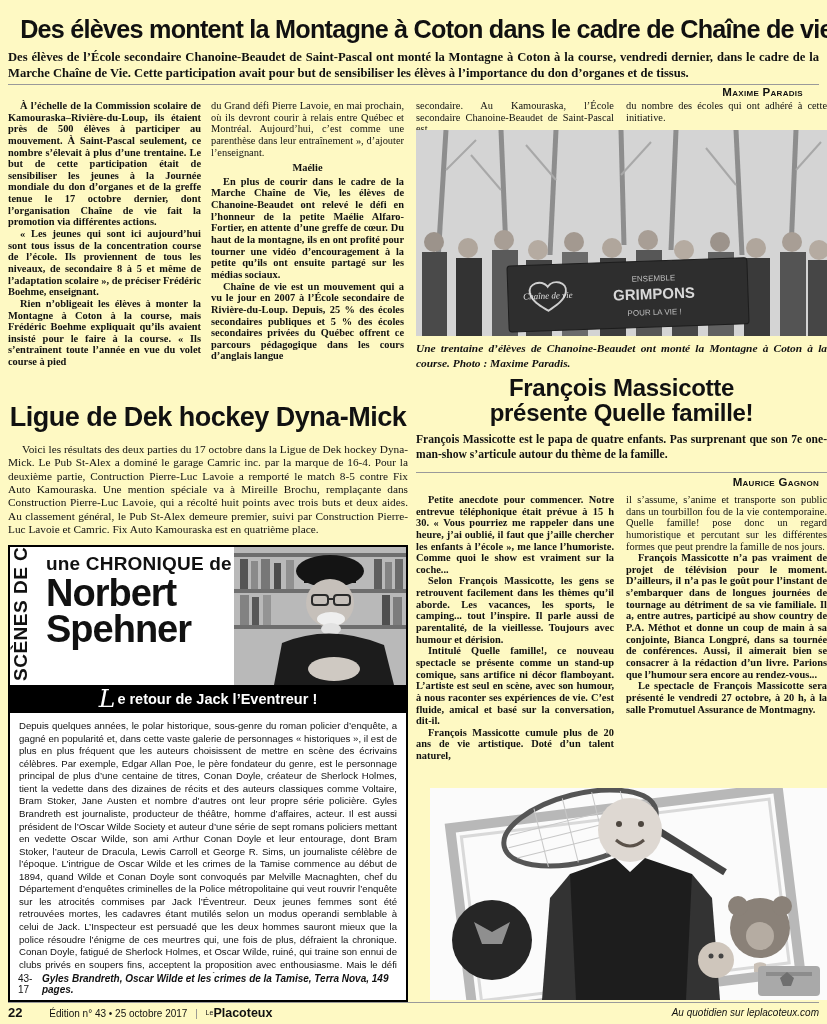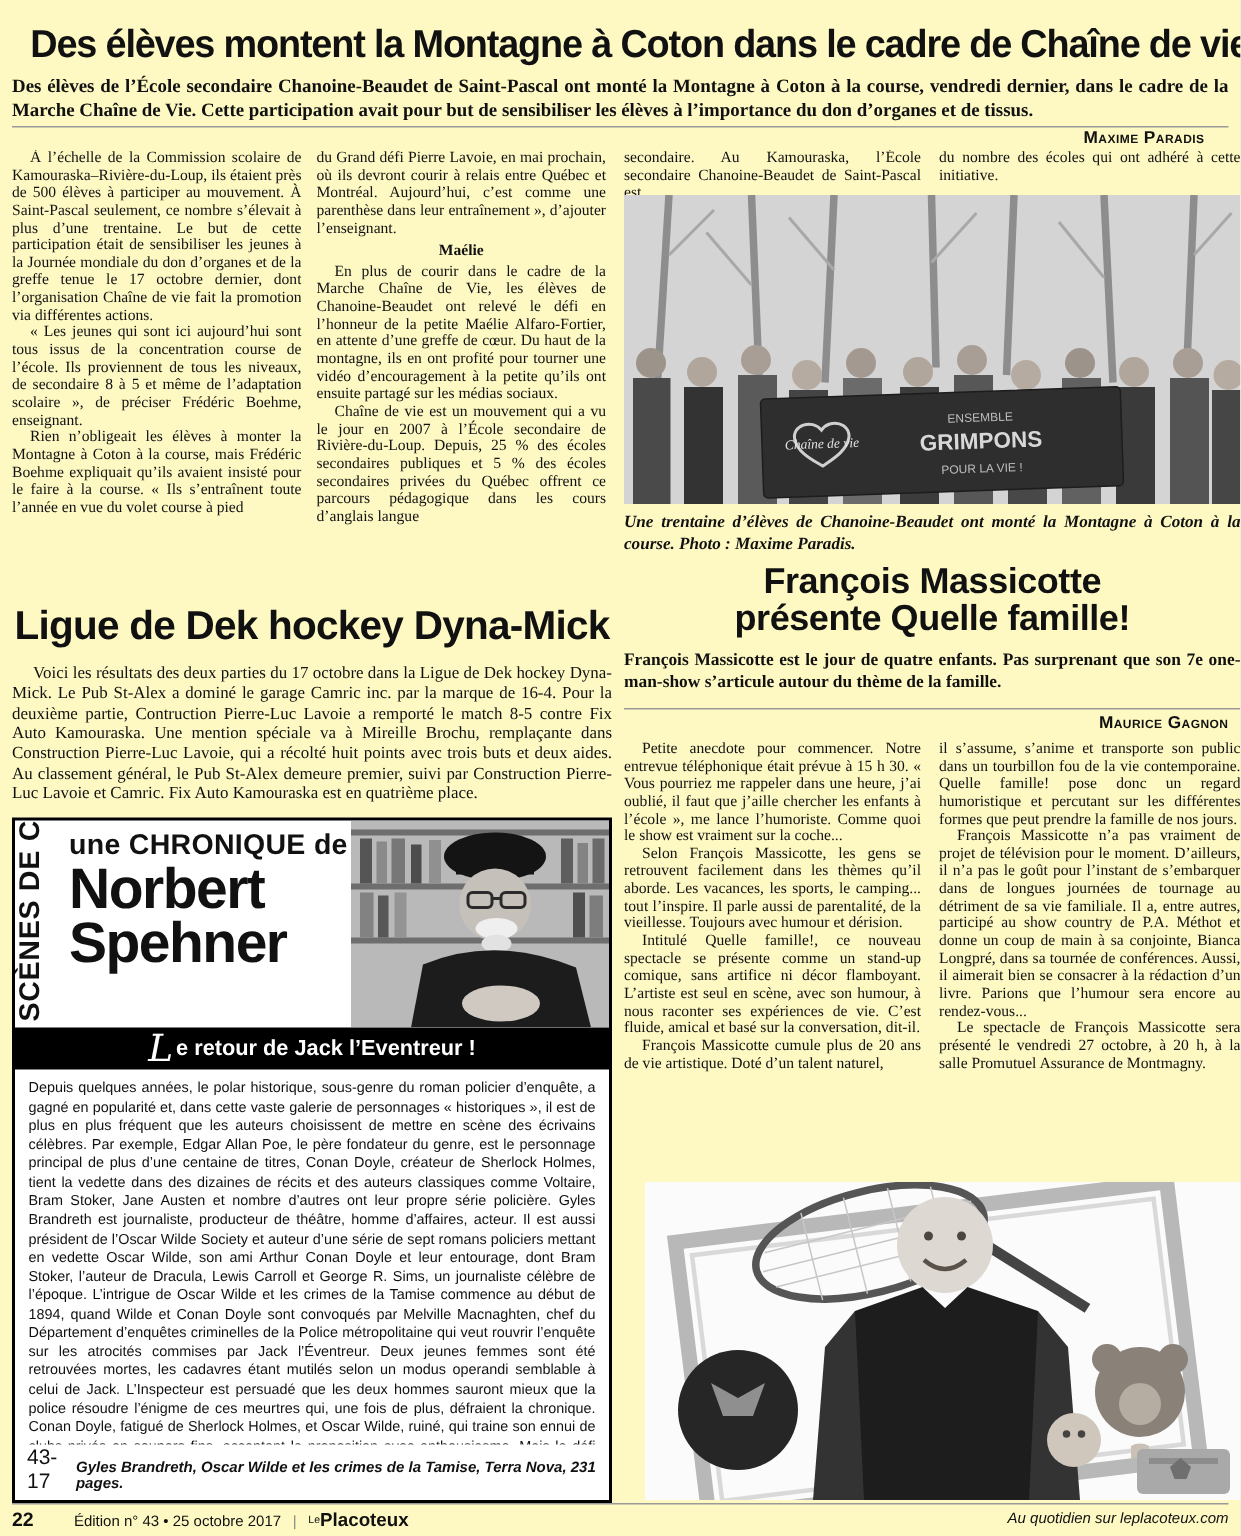--- a/index.html
+++ b/index.html
@@ -3,21 +3,21 @@
 <meta charset="utf-8">
 <style>
   html,body{margin:0;padding:0;background:#e9e9e9;}
   .page{position:relative;width:827px;height:1024px;background:#fef9c3;margin:0 auto;
         font-family:"Liberation Serif",serif;color:#111;overflow:hidden;}
   
   .rule{position:absolute;height:1px;background:#9a9a9a;}
   .byline{position:absolute;font-family:"Liberation Sans",sans-serif;font-weight:700;
           font-variant:small-caps;font-size:11.5px;letter-spacing:.3px;}
   .col p{margin:0;text-align:justify;}
-  .col p.indent{text-indent:12px;}
+  .col p.indent{text-indent:12px;font-weight:bold;}
   .serifbody{font-size:10.4px;line-height:1.12;}
   
   .main-headline{position:absolute;top:14px;left:8px;width:811px;margin:0;text-align:center;
       font-family:"Liberation Sans",sans-serif;font-weight:700;font-size:26px;
       letter-spacing:-.8px;transform:scaleX(.97);transform-origin:center;white-space:nowrap;}
   .lead{position:absolute;top:50px;left:8px;width:811px;margin:0;font-weight:700;
       font-size:12.6px;line-height:1.25;text-align:justify;}
   
   .a1c1{position:absolute;top:100px;left:8px;width:193px;height:302px;overflow:hidden;}
   .a1c2{position:absolute;top:100px;left:211px;width:193px;height:302px;overflow:hidden;}
@@ -48,21 +48,21 @@
   .chron-photo{width:172px;height:138px;flex:none;}
   .chron-band{height:28px;background:#000;color:#fff;display:flex;align-items:center;
       justify-content:center;gap:2px;}
   .band-initial{font-family:"DejaVu Serif",serif;font-style:italic;font-size:25px;
       line-height:1;margin-top:-2px;}
   .band-title{font-family:"Liberation Sans",sans-serif;font-weight:700;font-size:14.5px;}
   .chron-body{flex:1;padding:7px 9px 2px 9px;font-family:"Liberation Sans",sans-serif;
       font-size:9.6px;line-height:1.31;text-align:justify;overflow:hidden;margin:0;}
   .chron-footrow{display:flex;justify-content:space-between;align-items:flex-end;
       padding:0 8px 5px 8px;}
-  .chron-code{font-family:"Liberation Sans",sans-serif;font-size:14px;}
+  .chron-code{font-family:"Liberation Sans",sans-serif;font-size:10px;}
   .chron-citation{font-family:"Liberation Sans",sans-serif;font-weight:700;font-style:italic;
       font-size:10px;}
   
   .a3head{position:absolute;top:375px;left:416px;width:411px;margin:0;text-align:center;
       font-family:"Liberation Sans",sans-serif;font-weight:700;font-size:24px;
       line-height:1.05;letter-spacing:-.3px;}
   .a3intro{position:absolute;top:432px;left:416px;width:411px;margin:0;font-weight:700;
       font-size:11.6px;line-height:1.3;text-align:justify;}
   .a3colA{position:absolute;top:494px;left:416px;width:198px;height:298px;overflow:hidden;}
   .a3colB{position:absolute;top:494px;left:626px;width:201px;height:292px;overflow:hidden;}
@@ -209,29 +209,29 @@
         <ellipse cx="100" cy="122" rx="26" ry="12" fill="#cfc9c2"></ellipse>
       </svg>
     </div>
     <div class="chron-band">
       <span class="band-initial">L</span>
       <span class="band-title">e retour de Jack l’Eventreur !</span>
     </div>
     <p class="chron-body">Depuis quelques années, le polar historique, sous-genre du roman policier d’enquête, a gagné en popularité et, dans cette vaste galerie de personnages « historiques », il est de plus en plus fréquent que les auteurs choisissent de mettre en scène des écrivains célèbres. Par exemple, Edgar Allan Poe, le père fondateur du genre, est le personnage principal de plus d’une centaine de titres, Conan Doyle, créateur de Sherlock Holmes, tient la vedette dans des dizaines de récits et des auteurs classiques comme Voltaire, Bram Stoker, Jane Austen et nombre d’autres ont leur propre série policière. Gyles Brandreth est journaliste, producteur de théâtre, homme d’affaires, acteur. Il est aussi président de l’Oscar Wilde Society et auteur d’une série de sept romans policiers mettant en vedette Oscar Wilde, son ami Arthur Conan Doyle et leur entourage, dont Bram Stoker, l’auteur de Dracula, Lewis Carroll et George R. Sims, un journaliste célèbre de l’époque. L’intrigue de Oscar Wilde et les crimes de la Tamise commence au début de 1894, quand Wilde et Conan Doyle sont convoqués par Melville Macnaghten, chef du Département d’enquêtes criminelles de la Police métropolitaine qui veut rouvrir l’enquête sur les atrocités commises par Jack l’Éventreur. Deux jeunes femmes sont été retrouvées mortes, les cadavres étant mutilés selon un modus operandi semblable à celui de Jack. L’Inspecteur est persuadé que les deux hommes sauront mieux que la police résoudre l’énigme de ces meurtres qui, une fois de plus, défraient la chronique. Conan Doyle, fatigué de Sherlock Holmes, et Oscar Wilde, ruiné, qui traine son ennui de clubs privés en soupers fins, acceptent la proposition avec enthousiasme. Mais le défi est de taille et l’adversaire est redoutable. Évidemment, il s’agit d’une fiction, mais la solution finale proposée par Oscar Wilde est plus plausible et plus vraisemblable que bien des élucubrations de soi-disant « ripperologues » contemporains (terme consacré pour désigner ceux qui enquêtent sur l’affaire). Ce polar historique bien documenté, dominé par la personnalité excentrique, fantasque d’un Oscar Wilde en verve, est un vrai plaisir de lecture.</p>
     <div class="chron-footrow">
       <span class="chron-code">43-17</span>
-      <span class="chron-citation">Gyles Brandreth, Oscar Wilde et les crimes de la Tamise, Terra Nova, 231 pages.</span>
+      <span class="chron-citation">Gyles Brandreth, Oscar Wilde et les crimes de la Tamise, Terra Nova, 149 pages.</span>
     </div>
   </div>
 
   <h2 class="a3head">
     <span style="display:block">François Massicotte</span>
     <span style="display:block">présente Quelle famille!</span>
   </h2>
-  <p class="a3intro">François Massicotte est le jour de quatre enfants. Pas surprenant que son 7e one-man-show s’articule autour du thème de la famille.</p>
+  <p class="a3intro">François Massicotte est le papa de quatre enfants. Pas surprenant que son 7e one-man-show s’articule autour du thème de la famille.</p>
   <div class="rule" style="top:472px;left:416px;width:411px;"></div>
   <div class="byline" style="top:476px;right:8px;">Maurice Gagnon</div>
 
   <div class="col serifbody a3colA">
     <p class="indent">Petite anecdote pour commencer. Notre entrevue téléphonique était prévue à 15 h 30. « Vous pourriez me rappeler dans une heure, j’ai oublié, il faut que j’aille chercher les enfants à l’école », me lance l’humoriste. Comme quoi le show est vraiment sur la coche...</p>
     <p class="indent">Selon François Massicotte, les gens se retrouvent facilement dans les thèmes qu’il aborde. Les vacances, les sports, le camping... tout l’inspire. Il parle aussi de parentalité, de la vieillesse. Toujours avec humour et dérision.</p>
     <p class="indent">Intitulé Quelle famille!, ce nouveau spectacle se présente comme un stand-up comique, sans artifice ni décor flamboyant. L’artiste est seul en scène, avec son humour, à nous raconter ses expériences de vie. C’est fluide, amical et basé sur la conversation, dit-il.</p>
     <p class="indent">François Massicotte cumule plus de 20 ans de vie artistique. Doté d’un talent naturel,</p>
   </div>
   <div class="col serifbody a3colB">

